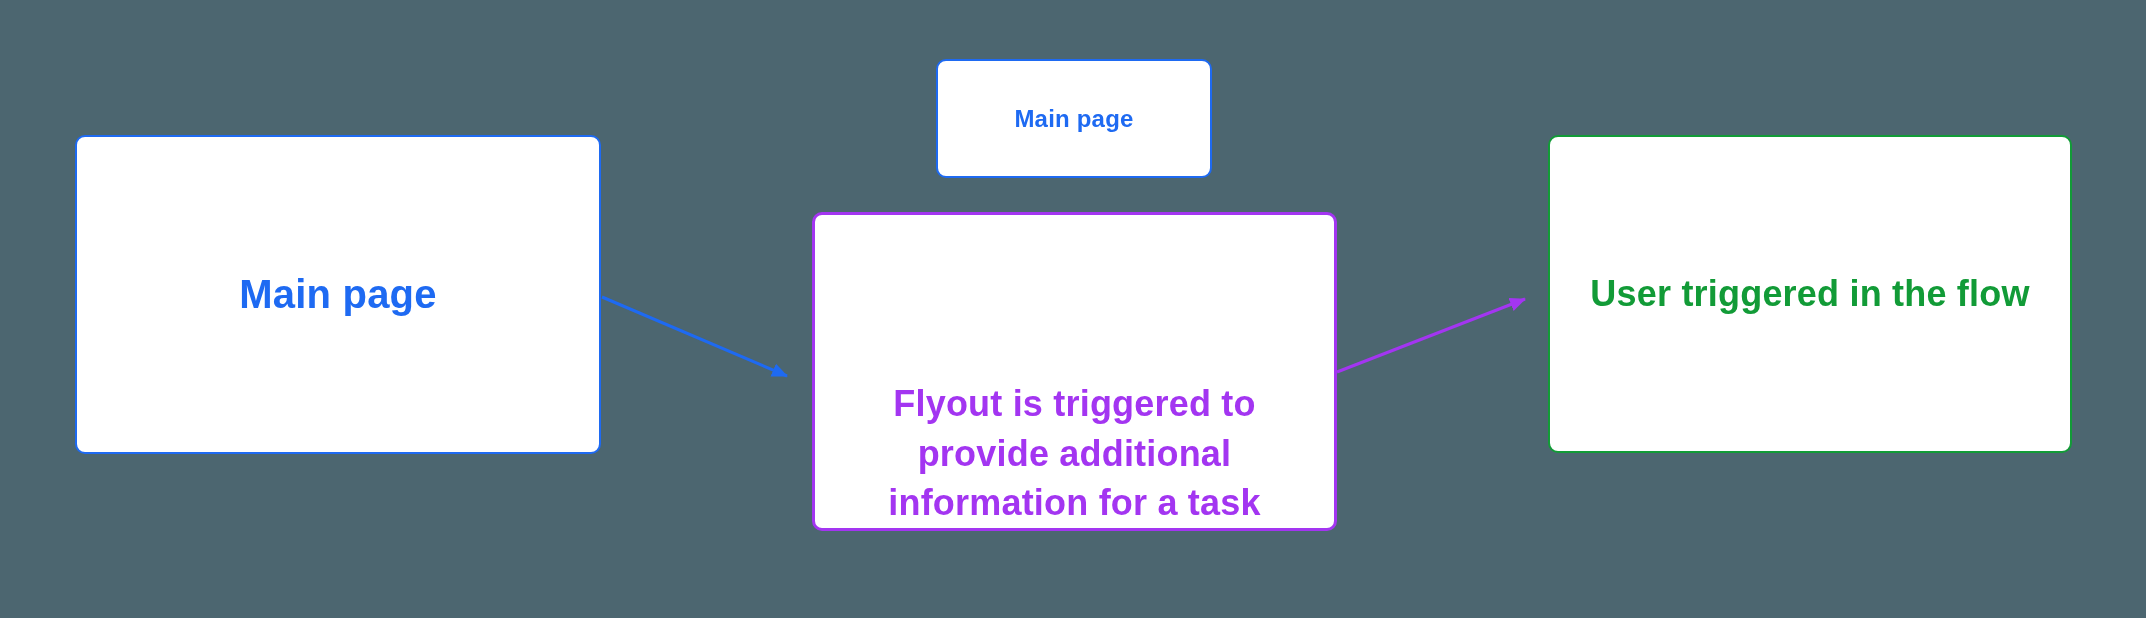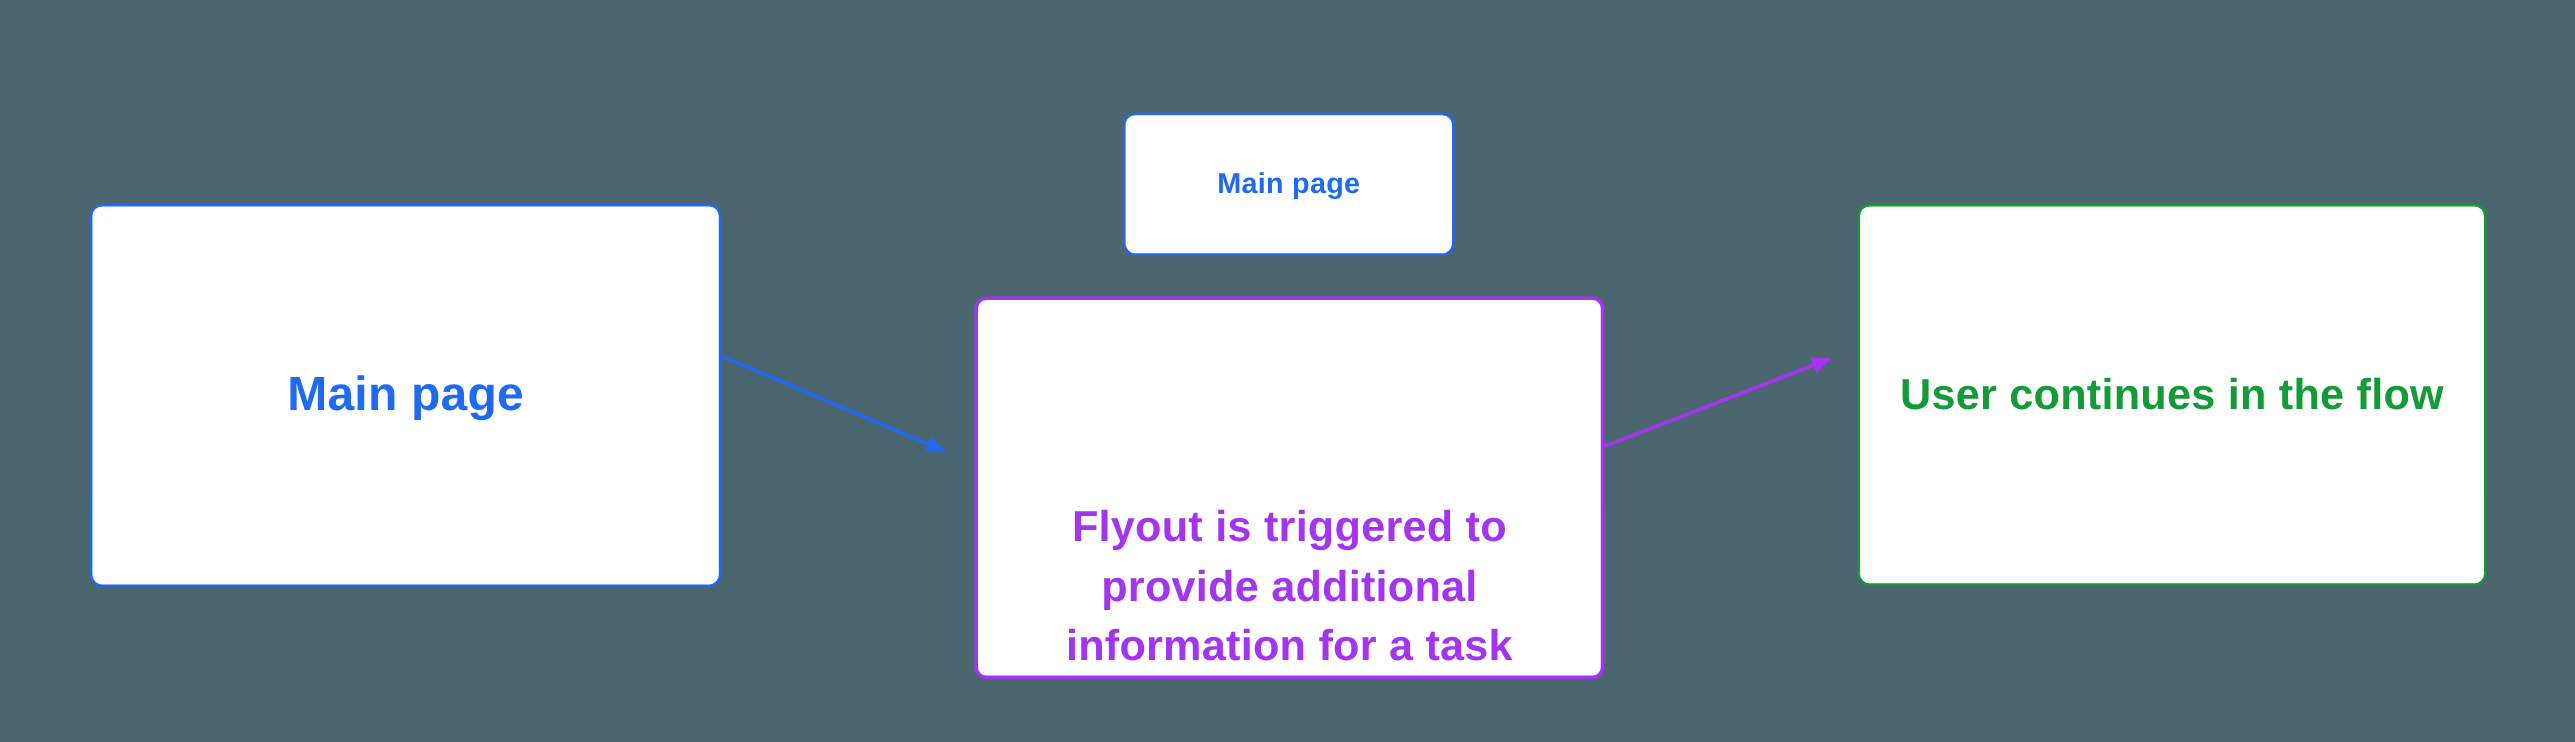--- a/index.html
+++ b/index.html
@@ -17,21 +17,20 @@
   }
   .node {
     position: absolute;
     background: var(--node_fill, #FFFFFF);
     border-radius: 10px;
     display: flex;
     align-items: center;
     justify-content: center;
     text-align: center;
     box-sizing: border-box;
-    margin-top: 35px;
   }
   .node-label {
     font-weight: 700;
     white-space: pre-line;
     letter-spacing: 0.2px;
   }
   
   .node--main {
     left: 75px; top: 135px;
     width: 526px; height: 319px;
@@ -98,21 +97,21 @@
     <span class="node-label">Main page</span>
   </div>
 
   <div class="node node--flyout">
     <span class="node-label">Flyout is triggered to
 provide additional
 information for a task</span>
   </div>
 
   <div class="node node--continue">
-    <span class="node-label">User continues in the flow</span>
+    <span class="node-label">User triggered in the flow</span>
   </div>
 
   <svg class="connectors" viewBox="0 0 2146 618" xmlns="http://www.w3.org/2000/svg">
     <defs>
       <marker id="head-blue" markerUnits="userSpaceOnUse" markerWidth="18" markerHeight="16" refX="15" refY="7" orient="auto">
         <path class="head--blue" d="M0,0 L16,7 L0,14 Z"></path>
       </marker>
       <marker id="head-purple" markerUnits="userSpaceOnUse" markerWidth="18" markerHeight="16" refX="15" refY="7" orient="auto">
         <path class="head--purple" d="M0,0 L16,7 L0,14 Z"></path>
       </marker>

